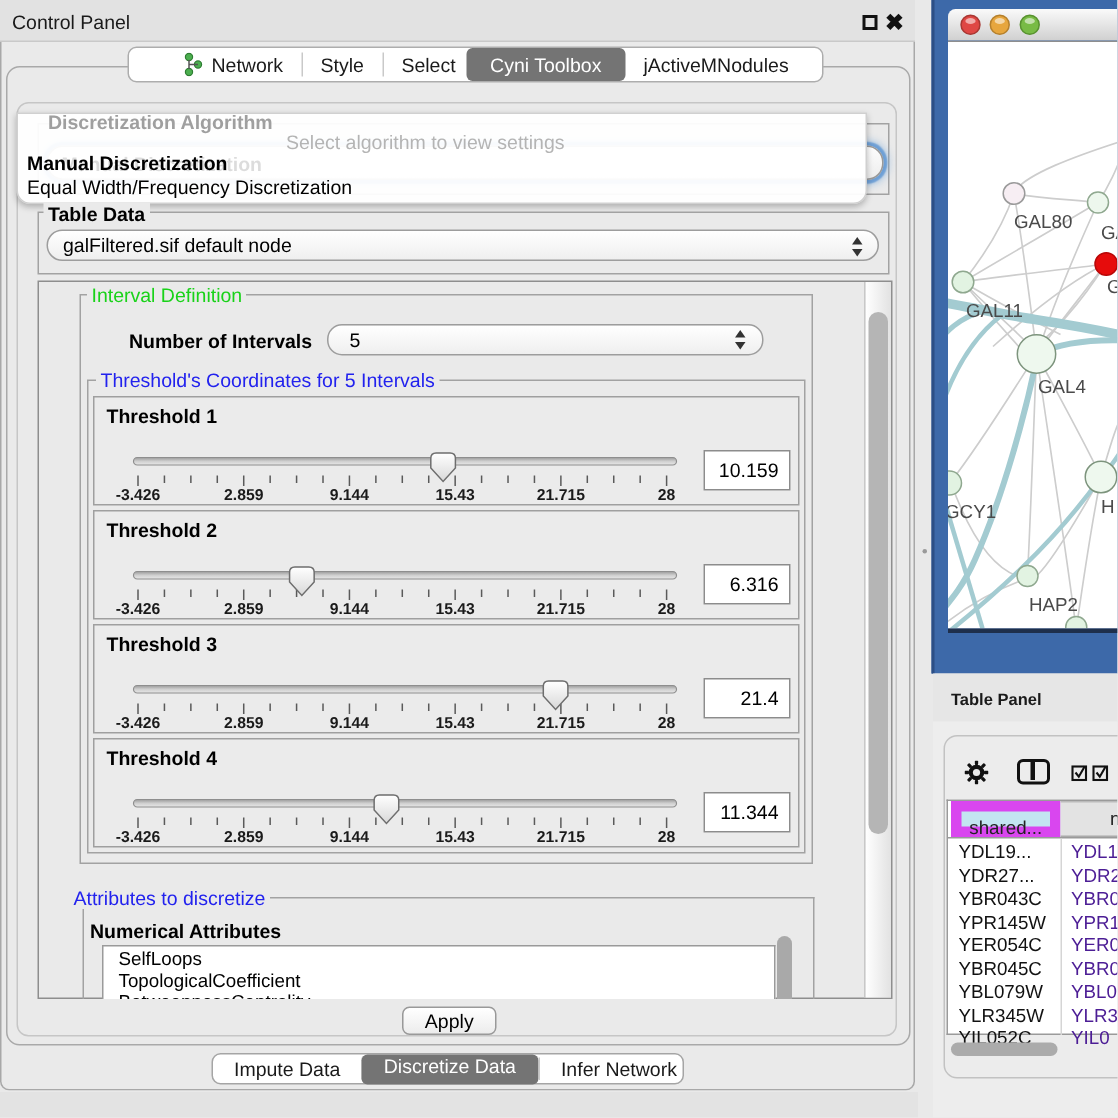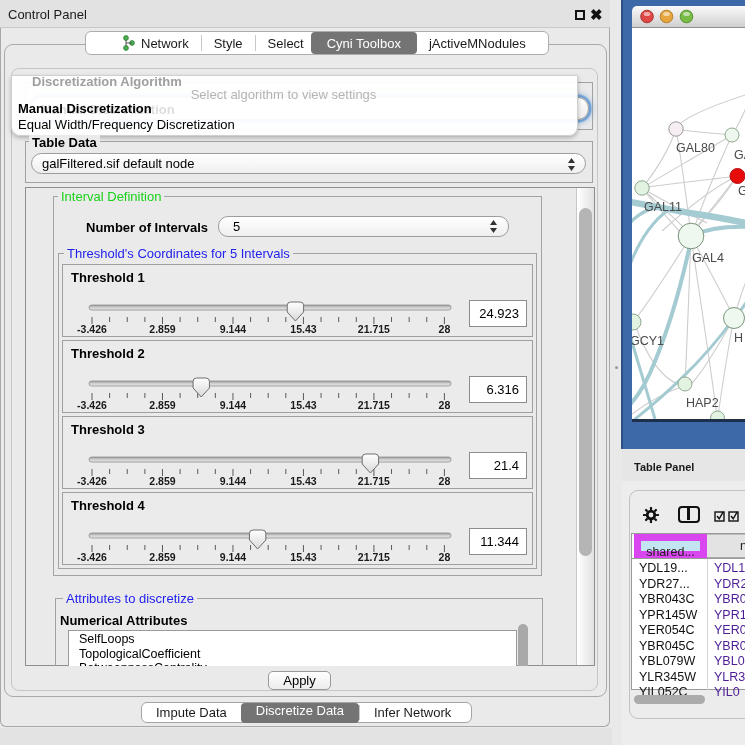--- a/index.html
+++ b/index.html
@@ -57,21 +57,21 @@
 
 
 #grp-int { left:53px; top:196px; width:489px; height:380px; }
 #lbl-int { left:58px; top:189px; color:#19d219; }
 #lbl-noi { left:86px; top:220px; font-size:13px; font-weight:bold; color:#000; }
 #combo-noi { left:218px; top:216px; width:291px; height:21px; background:linear-gradient(#ffffff,#efefef); border:1px solid #9d9d9d;
   border-radius:10px; font-size:13px; line-height:19px; padding-left:14px; }
 #grp-thr { left:58px; top:253px; width:479px; height:316px; }
 #lbl-thr { left:64px; top:246px; color:#2222ee; }
 #grp-attr { left:55px; top:598px; width:488px; height:68px; border-bottom:none; }
-#lbl-attr { left:63px; top:591px; color:#2222ee; }
+#lbl-attr { left:46px; top:591px; color:#2222ee; }
 #lbl-numattr { left:60px; top:613px; font-size:13px; font-weight:bold; color:#000; }
 #attrlist { left:68px; top:630px; width:449px; height:36px; background:#fff; border:1px solid #9a9a9a; border-bottom:none;
   font-size:12.5px; color:#000; padding:1px 0 0 10px; line-height:14.5px; overflow:hidden; }
 #attr-sb { left:518px; top:624px; width:10px; height:42px; background:#a9a9a9; border-radius:5px 5px 0 0; }
 
 
 .thb { left:62px; width:471px; height:73px; border:1px solid #9f9f9f; background:#ebebeb; position:absolute; }
 .thb .tlabel { position:absolute; left:8px; top:5px; font-size:13px; font-weight:bold; color:#000; }
 .thb .vbox { position:absolute; left:406px; top:35px; width:58px; height:27px; background:#fff; border:1px solid #8c8c8c;
   font-size:13px; color:#000; text-align:right; padding:5px 7px 0 0; }
@@ -218,21 +218,21 @@
           <line x1="381.40000000000003" y1="52" x2="381.40000000000003" y2="59"></line>
         </g>
         <text x="29" y="68" text-anchor="middle" font-size="10.5" font-weight="bold" fill="#1a1a1a" font-family="Liberation Sans, sans-serif">-3.426</text>
         <text x="99.48" y="68" text-anchor="middle" font-size="10.5" font-weight="bold" fill="#1a1a1a" font-family="Liberation Sans, sans-serif">2.859</text>
         <text x="169.96" y="68" text-anchor="middle" font-size="10.5" font-weight="bold" fill="#1a1a1a" font-family="Liberation Sans, sans-serif">9.144</text>
         <text x="240.44" y="68" text-anchor="middle" font-size="10.5" font-weight="bold" fill="#1a1a1a" font-family="Liberation Sans, sans-serif">15.43</text>
         <text x="310.92" y="68" text-anchor="middle" font-size="10.5" font-weight="bold" fill="#1a1a1a" font-family="Liberation Sans, sans-serif">21.715</text>
         <text x="381.40000000000003" y="68" text-anchor="middle" font-size="10.5" font-weight="bold" fill="#1a1a1a" font-family="Liberation Sans, sans-serif">28</text>
         <path d="M 224.20528000000002 44 L 224.20528000000002 40.5 Q 224.20528000000002 37 227.70528000000002 37 L 237.10528 37 Q 240.60528 37 240.60528 40.5 L 240.60528 47 L 232.40528 56 L 224.20528000000002 47 Z" fill="url(#th0)" stroke="#6e6e6e" stroke-width="1"></path>
       </svg>
-      <div class="vbox">24.923</div>
+      <div class="vbox">10.159</div>
     </div>
     <div class="thb" style="top:340px">
       <div class="tlabel">Threshold 2</div>
       <svg width="400" height="73">
         <rect x="26" y="40" width="362" height="5" rx="2.5" fill="url(#tg1)" stroke="#8e8e8e" stroke-width="0.8"></rect>
         <defs>
           <linearGradient id="tg1" x1="0" y1="0" x2="0" y2="1">
             <stop offset="0" stop-color="#9a9a9a"></stop>
             <stop offset="0.5" stop-color="#cfcfcf"></stop>
             <stop offset="1" stop-color="#e8e8e8"></stop>
@@ -379,21 +379,21 @@
 <div class="abs" id="attrlist">SelfLoops<br>TopologicalCoefficient<br>BetweennessCentrality</div>
 <div class="abs" id="attr-sb"></div>
 
 <div class="abs" id="applybtn">Apply</div>
 
 <div class="abs" id="bottabs">
   <div class="tab">Impute Data</div>
   <div class="sep"></div>
   <div class="sel"><span style="padding:0 15px">Discretize Data</span></div>
   <div class="sep"></div>
-  <div class="tab" style="padding-right:20px">Infer Network</div>
+  <div class="tab" style="padding-right:4px">Infer Network</div>
 </div>
 <div class="abs" id="botstrip"></div>
 <div class="abs" id="gapdot"></div>
 
 <div class="abs" id="bluewin"></div>
 <div class="abs" id="blueleft"></div>
 <div class="abs" id="nettitle">
   <svg width="80" height="22">
       <circle cx="15" cy="10.5" r="6.3" fill="#df4744" stroke="#a83732" stroke-width="1"></circle>
       <circle cx="34.5" cy="10.5" r="6.3" fill="#e7a63d" stroke="#b5802c" stroke-width="1"></circle>

